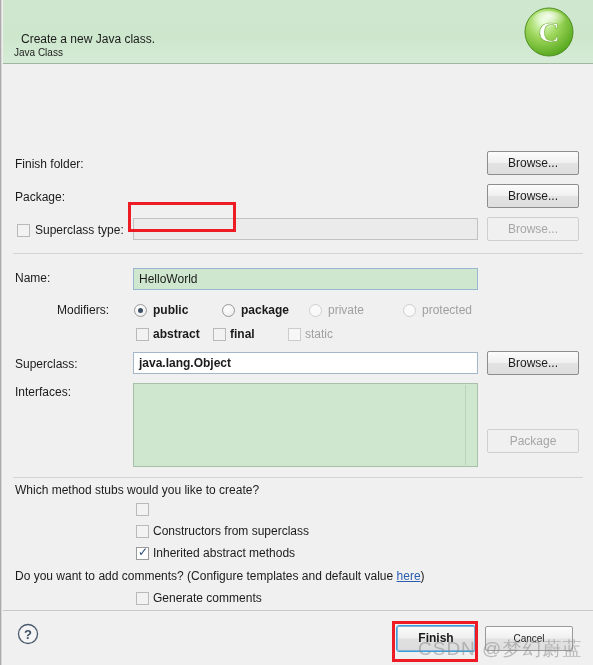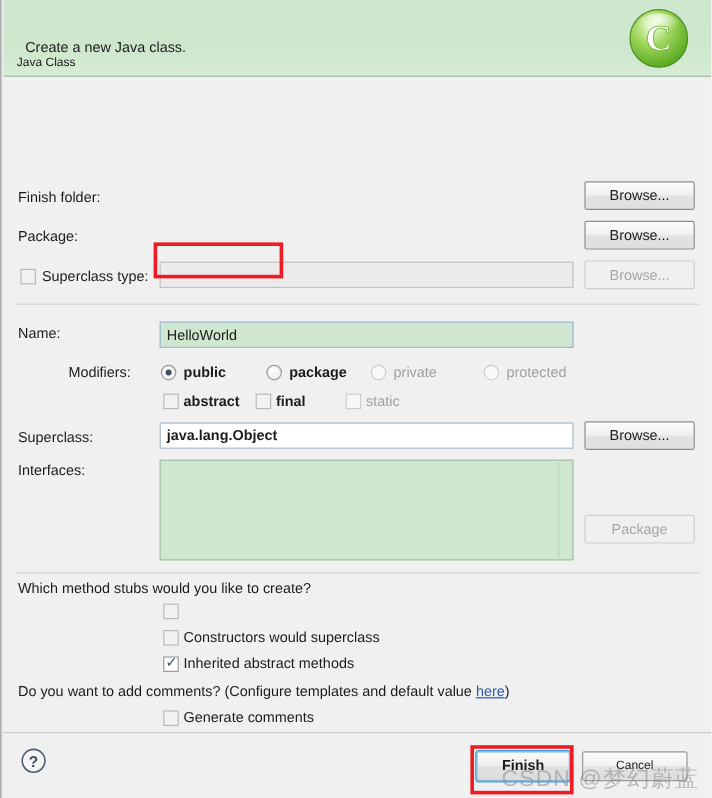--- a/index.html
+++ b/index.html
@@ -280,21 +280,21 @@
     </div>
     <div class="btn disabled" style="left:484px; top:364px;">Package</div>
 
     <div style="position:absolute; left:10px; top:412px; width:570px; height:1px; background:#d5d5d5;"></div>
 
     <div class="lbl" style="left:12px; top:418px;">Which method stubs would you like to create?</div>
 
     <div class="cb grey" style="left:133px; top:438px;"></div>
 
     <div class="cb grey" style="left:133px; top:460px;"></div>
-    <div class="cbl" style="left:150px; top:459px;">Constructors would superclass</div>
+    <div class="cbl" style="left:150px; top:459px;">Constructors from superclass</div>
 
     <div class="cb checked" style="left:133px; top:482px;"></div>
     <div class="cbl" style="left:150px; top:481px;">Inherited abstract methods</div>
 
     <div class="lbl" style="left:12px; top:504px;">
       <span>Do you want to add comments? (Configure templates and default value </span><span class="link">here</span><span>)</span>
     </div>
 
     <div class="cb grey" style="left:133px; top:527px;"></div>
     <div class="cbl" style="left:150px; top:526px;">Generate comments</div>

